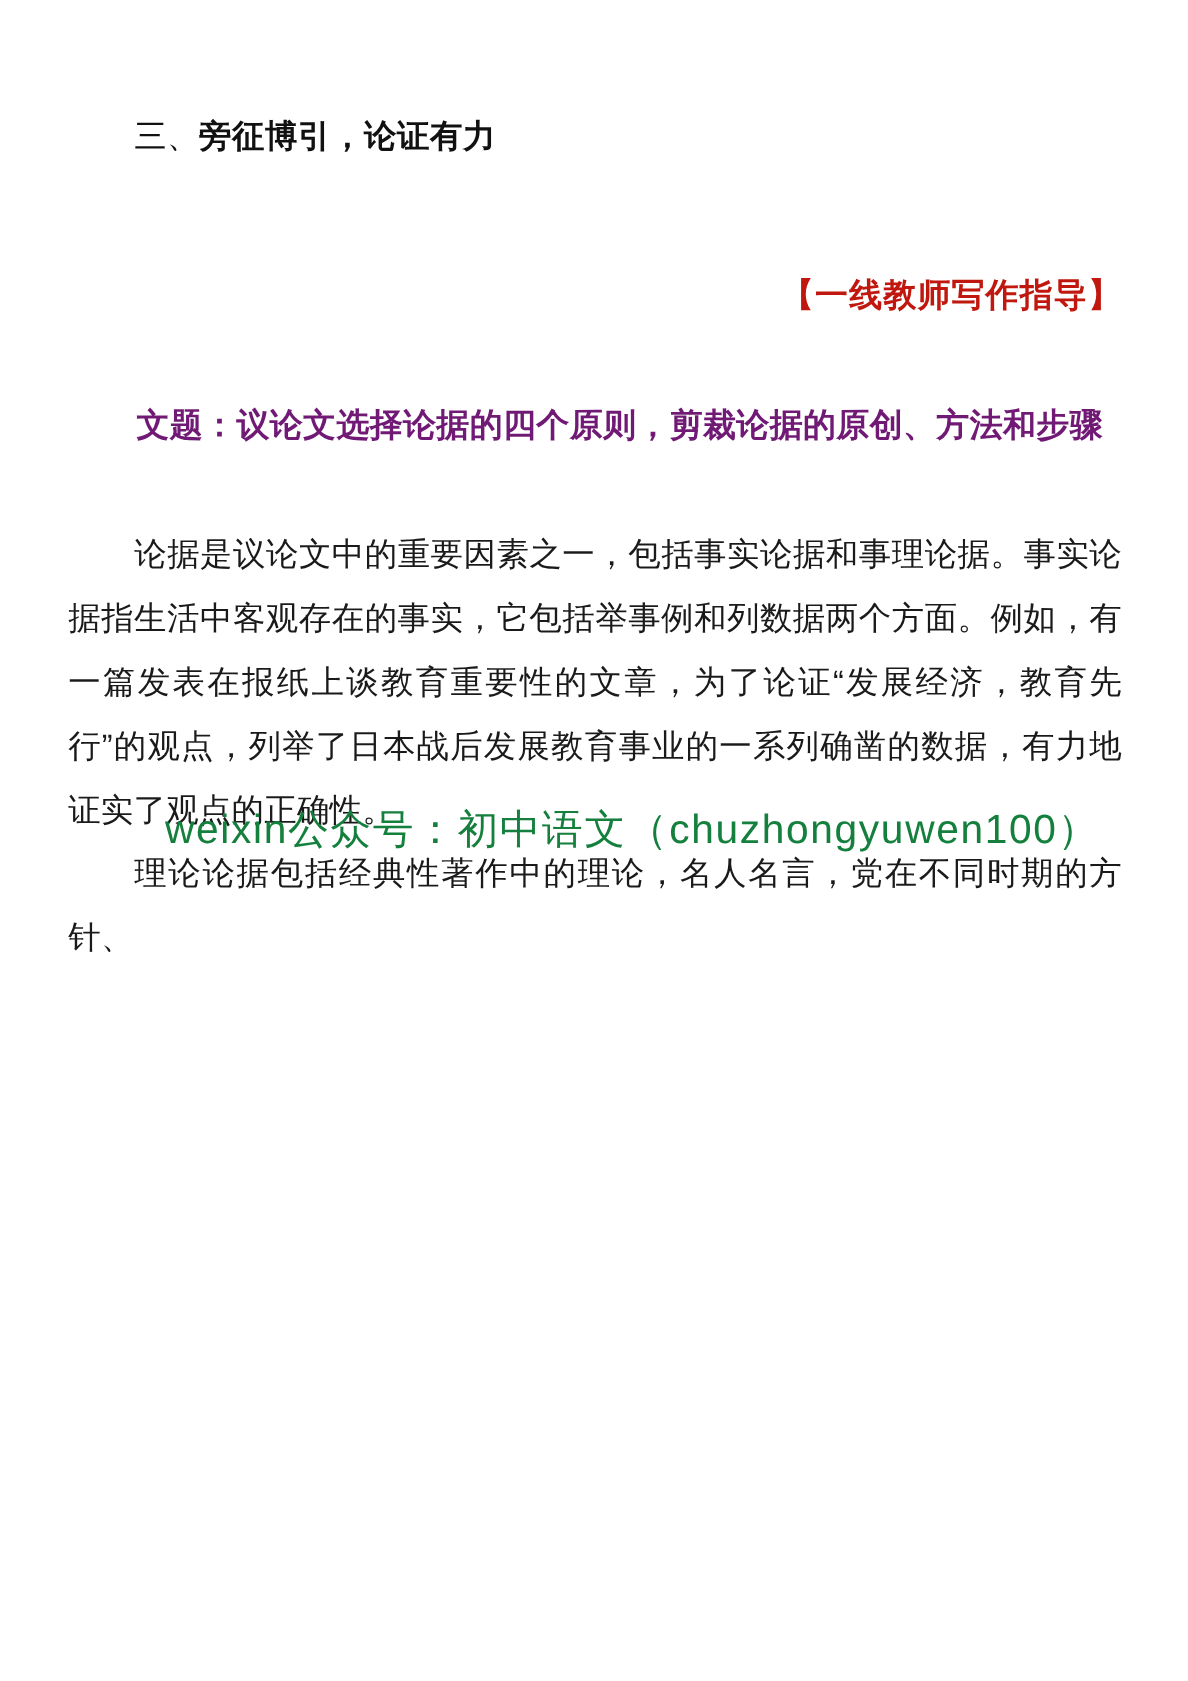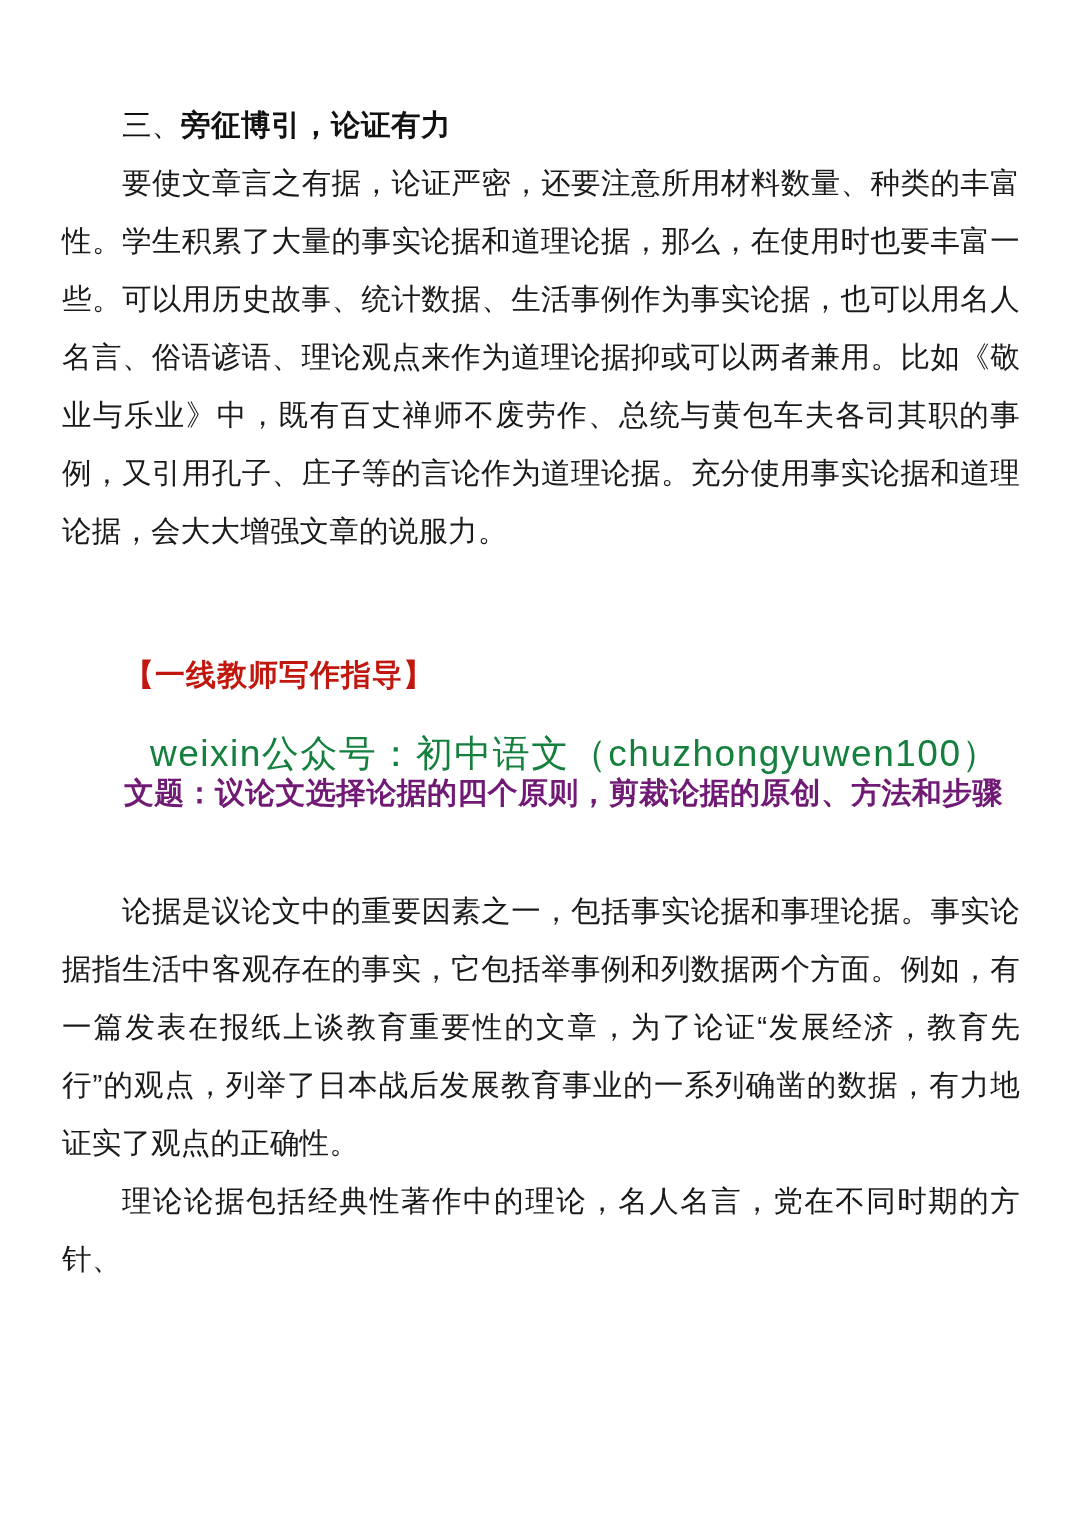--- a/index.html
+++ b/index.html
@@ -58,20 +58,21 @@
   .subheading .ttl { font-weight: 700; letter-spacing: 0.5px; text-align: right; }
 
   
   .red-heading {
     font-size: 30px;
     line-height: 58px;
     font-weight: 700;
     color: #C0180F;
     letter-spacing: 1px;
     margin-left: 62px;
+    text-align: right;
   }
 
   
   .topic-title {
     font-size: 30px;
     line-height: 58px;
     font-weight: 700;
     color: #701a75;
     margin-left: 62px;
     letter-spacing: 0.3px;
@@ -102,21 +103,20 @@
   <div class="watermark">weixin公众号：初中语文（chuzhongyuwen100）</div>
 
   <div class="content">
 
 
 
     <p class="subheading">
       <span class="num">三、</span><span class="ttl">旁征博引，论证有力</span>
     </p>
 
-    <p class="para indent">要使文章言之有据，论证严密，还要注意所用材料数量、种类的丰富性。学生积累了大量的事实论据和道理论据，那么，在使用时也要丰富一些。可以用历史故事、统计数据、生活事例作为事实论据，也可以用名人名言、俗语谚语、理论观点来作为道理论据抑或可以两者兼用。比如《敬业与乐业》中，既有百丈禅师不废劳作、总统与黄包车夫各司其职的事例，又引用孔子、庄子等的言论作为道理论据。充分使用事实论据和道理论据，会大大增强文章的说服力。</p>
 
     <div class="gap-lg"></div>
 
     <div class="red-heading">【一线教师写作指导】</div>
 
     <div class="gap-md"></div>
 
     <div class="topic-title">文题：议论文选择论据的四个原则，剪裁论据的原创、方法和步骤</div>
 
     <div class="gap-md"></div>

